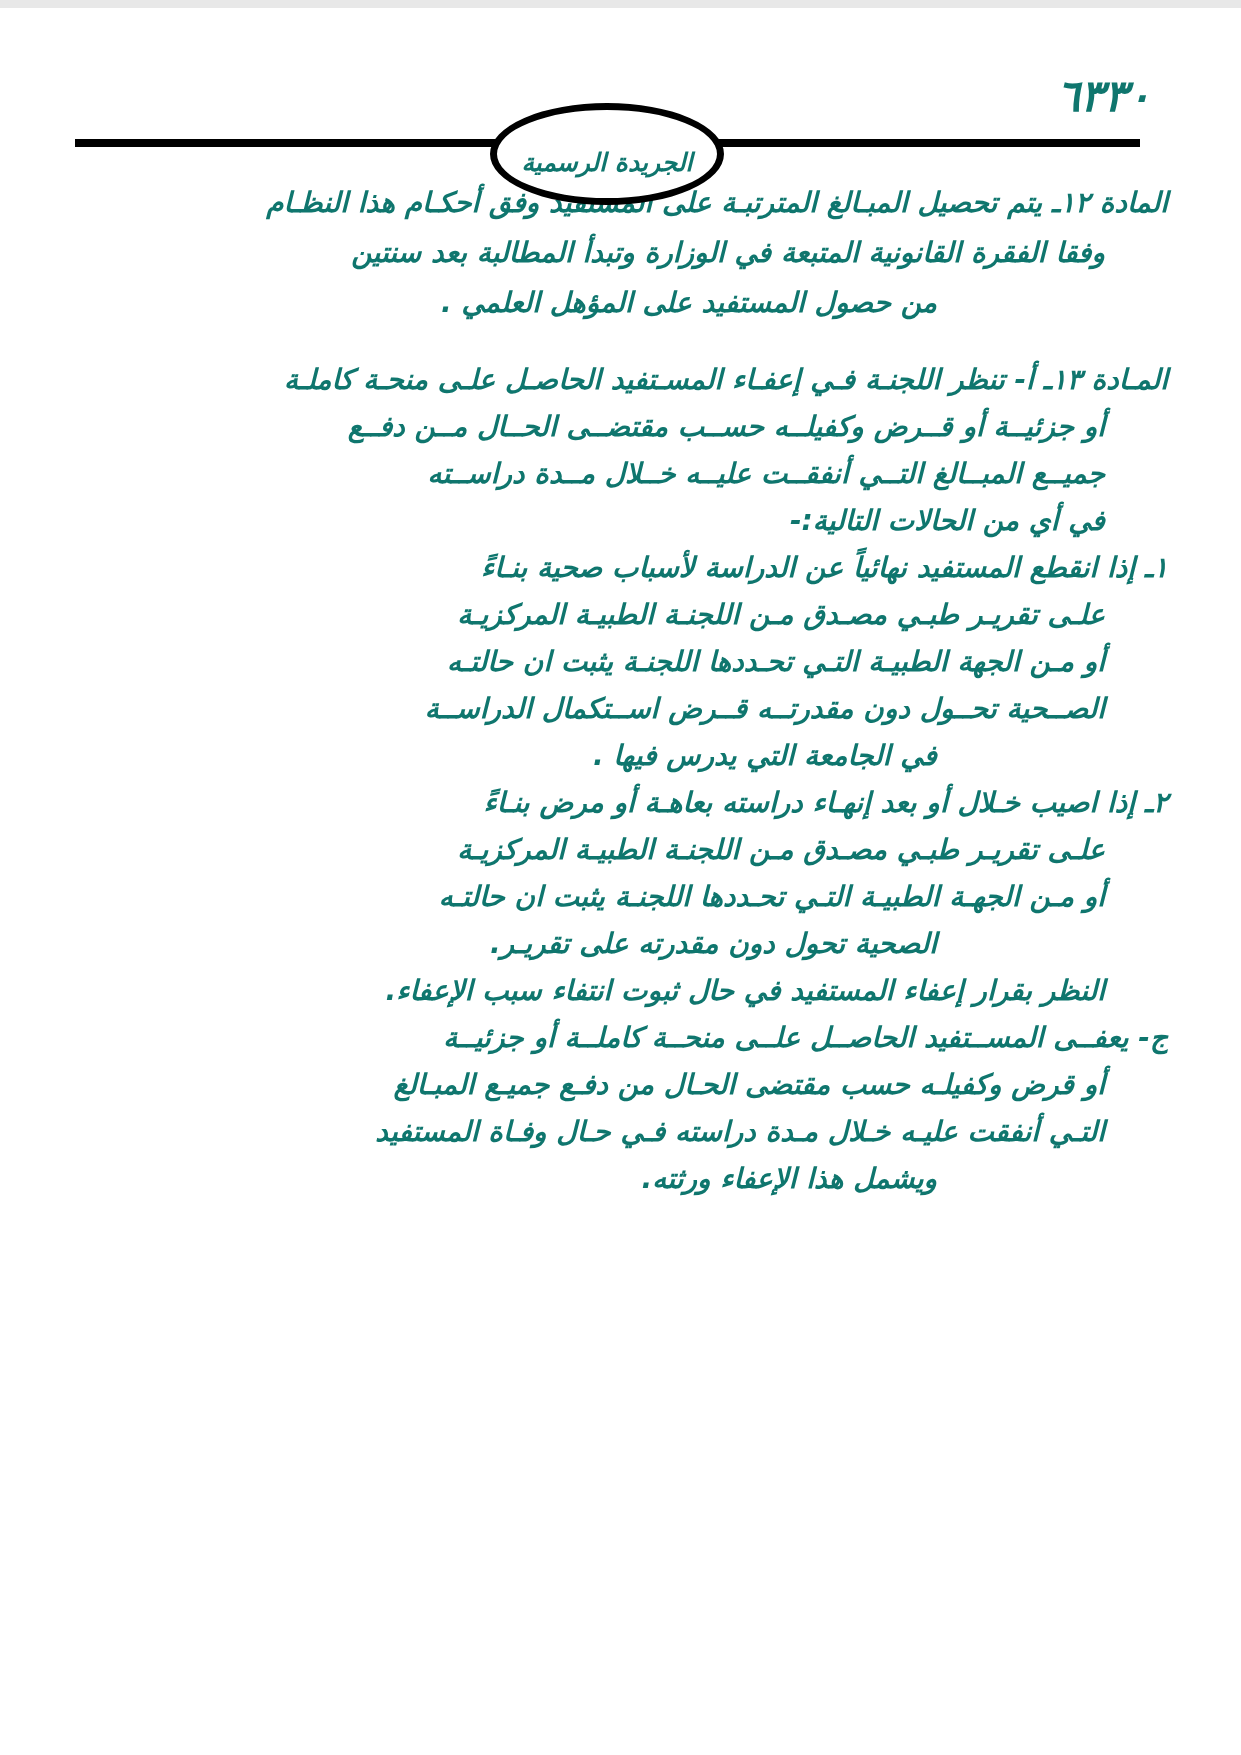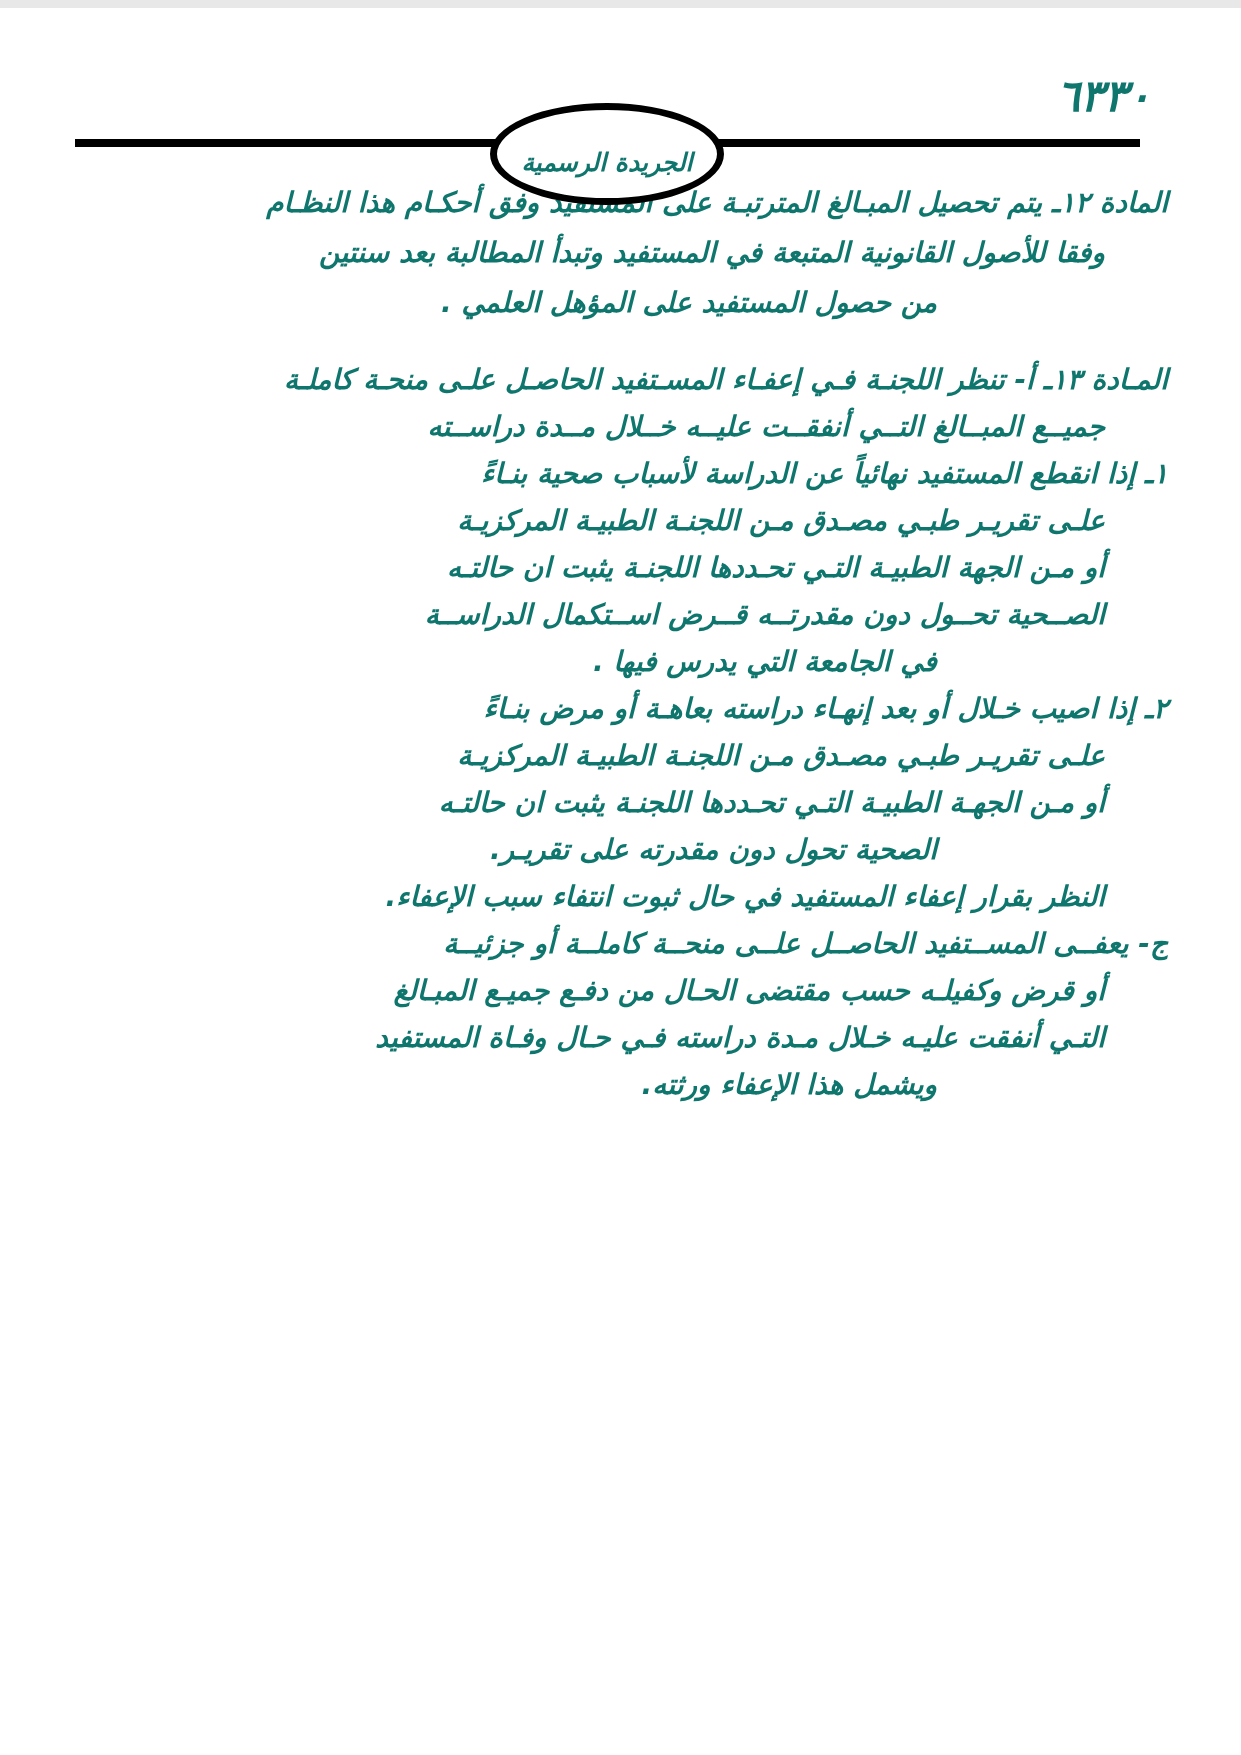--- a/index.html
+++ b/index.html
@@ -86,27 +86,29 @@
   <div class="header-rule"></div>
 
   <div class="gazette-oval">
     <span class="oval-label">الجريدة الرسمية</span>
   </div>
 
   <div class="content">
 
     <div class="p12">
       <span class="line">المادة ١٢ـ يتم تحصيل المبـالغ المترتبـة على المستفيد وفق أحكـام هذا النظـام</span>
-      <span class="line i1">وفقا للأصول القانونية المتبعة في المستفيد وتبدأ المطالبة بعد سنتين</span>
+      <span class="line i1">وفقا الفقرة القانونية المتبعة في الوزارة وتبدأ المطالبة بعد سنتين</span>
       <span class="line i2">من حصول المستفيد على المؤهل العلمي .</span>
     </div>
 
     <div class="p13">
       <span class="line">المـادة ١٣ـ أ- تنظر اللجنـة فـي إعفـاء المسـتفيد الحاصـل علـى منحـة كاملـة</span>
+      <span class="line i1">أو جزئيــة أو قــرض وكفيلــه حســب مقتضــى الحــال مــن دفــع</span>
       <span class="line i1">جميــع المبــالغ التــي أنفقــت عليــه خــلال مــدة دراســته</span>
+      <span class="line i1">في أي من الحالات التالية:-</span>
       <span class="line">١ـ إذا انقطع المستفيد نهائياً عن الدراسة لأسباب صحية بنـاءً</span>
       <span class="line i1">علـى  تقريـر طبـي مصـدق مـن اللجنـة الطبيـة المركزيـة</span>
       <span class="line i1">أو مـن الجهة الطبيـة التـي تحـددها اللجنـة يثبت ان حالتـه</span>
       <span class="line i1">الصــحية تحــول دون مقدرتــه قــرض اســتكمال الدراســة</span>
       <span class="line i2">في الجامعة التي يدرس فيها .</span>
       <span class="line">٢ـ إذا اصيب خـلال أو بعد إنهـاء دراسته بعاهـة أو مرض بنـاءً</span>
       <span class="line i1">علـى  تقريـر طبـي مصـدق مـن اللجنـة الطبيـة المركزيـة</span>
       <span class="line i1">أو مـن الجهـة الطبيـة التـي تحـددها اللجنـة  يثبت ان حالتـه</span>
       <span class="line i2">الصحية تحول دون مقدرته على تقريـر.</span>
       <span class="line i1">النظر بقرار إعفاء المستفيد في حال ثبوت انتفاء سبب الإعفاء.</span>

